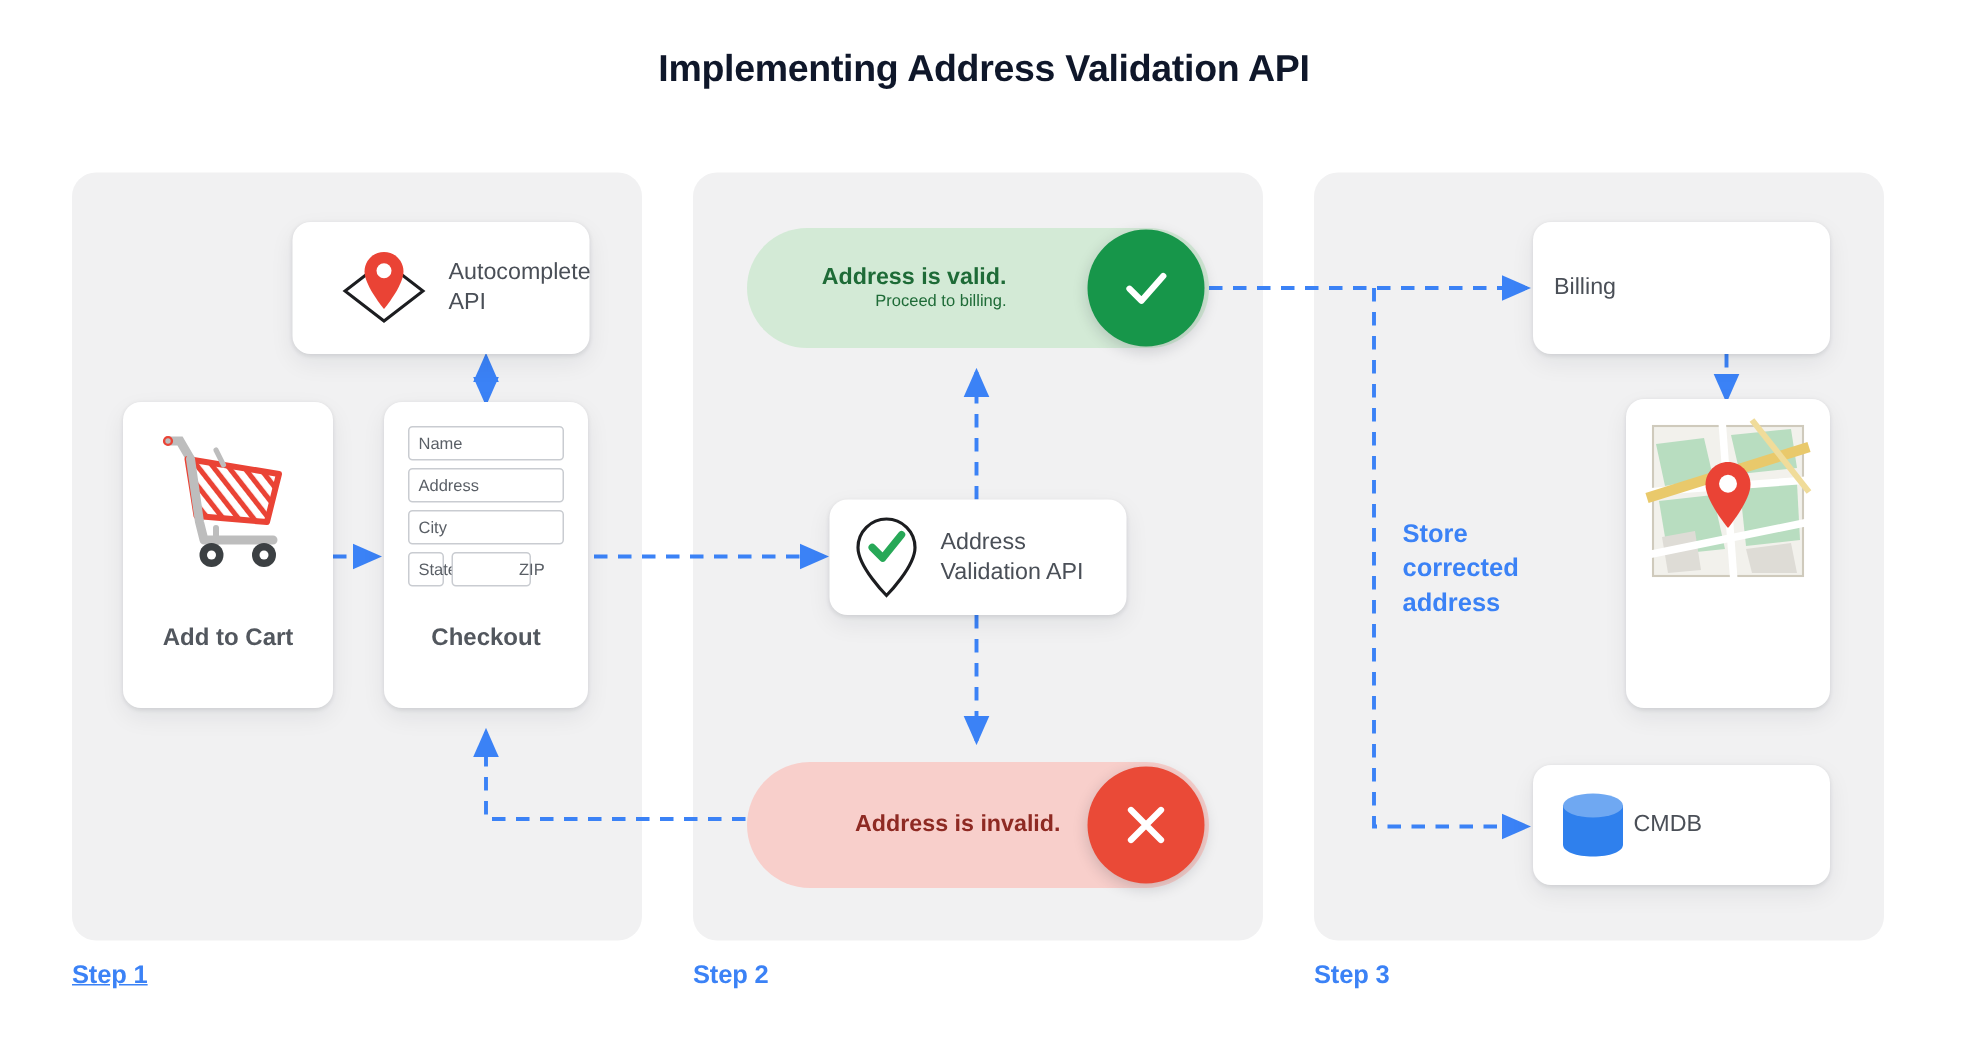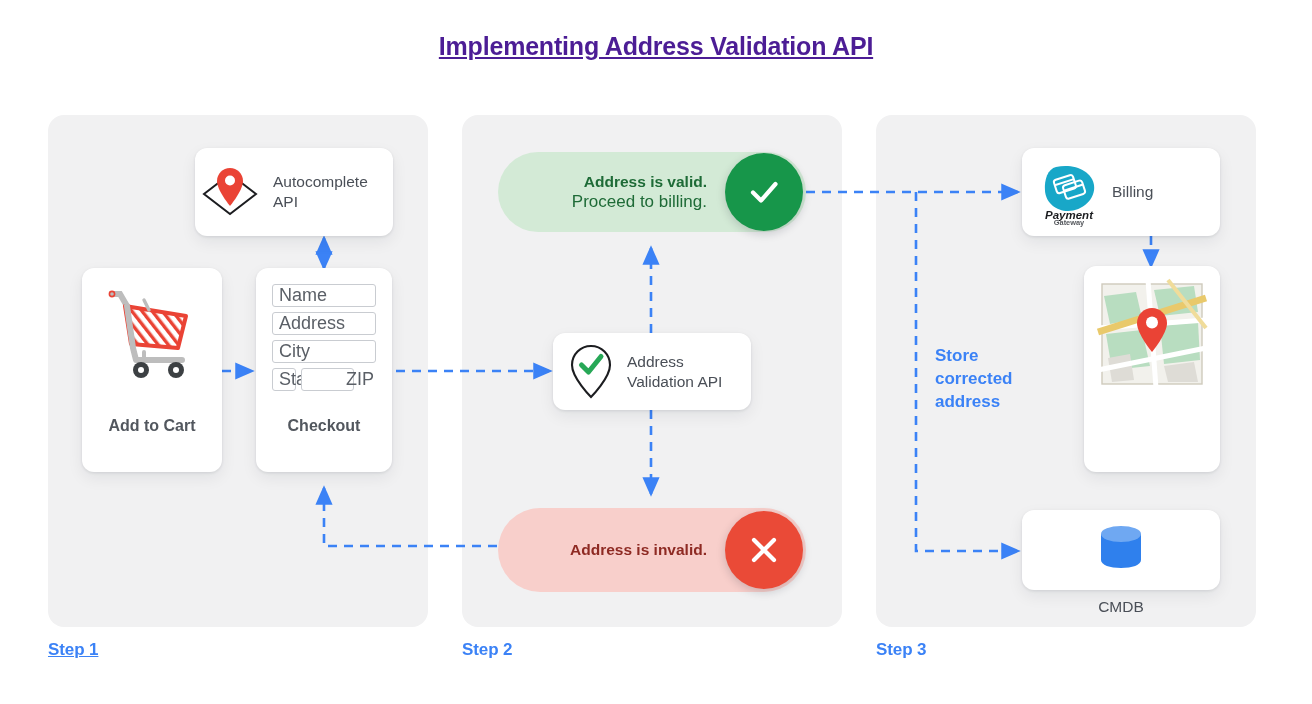--- a/index.html
+++ b/index.html
@@ -7,21 +7,21 @@
     width:1312px;height:704px;background:#ffffff;
     font-family:"Liberation Sans", sans-serif;
     -webkit-font-smoothing:antialiased;
     overflow:hidden;position:relative;
   }
   #stage{position:absolute;left:0;top:0;width:1312px;height:704px;}
 
   
   .title{
     position:absolute;left:0;top:32px;width:1312px;text-align:center;
-    font-size:25px;font-weight:700;color:#4c1d95;letter-spacing:-0.2px;text-decoration:underline;
+    font-size:25px;font-weight:700;color:#0f172a;letter-spacing:-0.2px;
   }
 
   
   .panel{
     position:absolute;background:#f1f1f2;border-radius:16px;
   }
   .step-label{
     position:absolute;font-size:17px;font-weight:700;color:#3b82f6;
     letter-spacing:-0.1px;
   }
@@ -40,42 +40,42 @@
     position:absolute;left:0;width:100%;text-align:center;
     font-size:16px;font-weight:700;color:#52575e;line-height:1.2;
     white-space:pre-line;
   }
 
   
   .pill{
     position:absolute;border-radius:48px;box-sizing:border-box;
     display:flex;align-items:center;justify-content:flex-end;
   }
-  .pill-valid{background:#d3ead6;}
+  .pill-valid{background:#d3ead6;gap:36px;}
   .pill-invalid{background:#f8cfcb;}
   .pill-text{
     text-align:right;line-height:1.26;padding-right:18px;
   }
   .pill-text .t1{font-size:15.5px;font-weight:700;display:block;}
-  .pill-text .t2{font-size:17px;font-weight:400;display:block;}
+  .pill-text .t2{font-size:11px;font-weight:400;display:block;}
   .pill-valid .pill-text{color:#1e6b37;}
   .pill-invalid .pill-text{color:#8e2a23;}
   .badge{
     width:78px;height:78px;border-radius:50%;
     display:flex;align-items:center;justify-content:center;
     box-shadow:0 3px 10px rgba(16,24,40,.18);flex:0 0 auto;
   }
   .badge-ok{background:#17964a;}
   .badge-bad{background:#ea4a37;}
 
   
   .field{
     box-sizing:border-box;background:#ffffff;border:1px solid #c9ccd1;
     border-radius:3px;height:23px;display:flex;align-items:center;
-    padding-left:6px;font-size:18px;color:#5a5f66;
+    padding-left:6px;font-size:11px;color:#5a5f66;
   }
 
   
   .note{
     position:absolute;font-size:17px;font-weight:700;color:#3b82f6;
     line-height:1.35;white-space:pre-line;
   }
 
   svg{display:block;overflow:visible;}
   .conn{position:absolute;left:0;top:0;width:1312px;height:704px;pointer-events:none;}
@@ -121,21 +121,21 @@
       <path d="M916,192 L916,551 L1018,551" marker-end="url(#ah)"></path>
 
       <line x1="1151" y1="236" x2="1151" y2="266" marker-end="url(#ah)"></line>
     </g>
   </svg>
 
   <div class="note" style="left:935px;top:345px;">Store
 corrected
 address</div>
 
-  <div class="card card-row" style="left:195px;top:148px;width:198px;height:88px;padding:0 4px;gap:12px;">
+  <div class="card card-row" style="left:195px;top:148px;width:198px;height:88px;padding:0 30px;gap:12px;">
     <span style="flex:0 0 auto;">
       <svg width="62" height="56" viewBox="0 0 62 56">
         <path d="M31 10 L57 30 L31 50 L5 30 Z" fill="none" stroke="#1c1d20" stroke-width="2"></path>
         <path d="M31 4 C23.8 4 18 9.8 18 17 C18 26.5 31 42 31 42 C31 42 44 26.5 44 17 C44 9.8 38.2 4 31 4 Z" fill="#ea4335"></path>
         <circle cx="31" cy="16.5" r="5" fill="#ffffff"></circle>
       </svg>
     </span>
     <span class="card-label">Autocomplete
 API</span>
   </div>
@@ -205,35 +205,20 @@
       <span class="t1">Address is invalid.</span>
     </div>
     <div class="badge badge-bad" style="margin-right:1px;">
       <svg width="36" height="36" viewBox="0 0 36 36">
         <path d="M8 8 L28 28 M28 8 L8 28" fill="none" stroke="#ffffff" stroke-width="4.2" stroke-linecap="round"></path>
       </svg>
     </div>
   </div>
 
   <div class="card card-row" style="left:1022px;top:148px;width:198px;height:88px;padding:0 14px;gap:10px;">
-    <span style="flex:0 0 auto;text-align:center;">
-      <svg width="66" height="66" viewBox="0 0 66 66">
-        <path d="M20 8 C38 4 56 12 58 26 C60 40 46 52 32 52 C20 52 10 44 9 32 C8 20 12 10 20 8 Z" fill="#18a7c8"></path>
-        <g transform="rotate(-18 33 28)">
-          <rect x="20" y="17" width="20" height="14" rx="2.6" fill="none" stroke="#ffffff" stroke-width="2"></rect>
-          <line x1="20" y1="22" x2="40" y2="22" stroke="#ffffff" stroke-width="2"></line>
-        </g>
-        <g transform="rotate(-18 33 28)">
-          <rect x="27" y="25" width="20" height="14" rx="2.6" fill="none" stroke="#ffffff" stroke-width="2"></rect>
-          <line x1="27" y1="30" x2="47" y2="30" stroke="#ffffff" stroke-width="2"></line>
-        </g>
-        <text x="33" y="60" text-anchor="middle" font-family="Liberation Sans, sans-serif" font-size="11.5" font-weight="700" fill="#1c1d20" font-style="italic">Payment</text>
-        <text x="33" y="66" text-anchor="middle" font-family="Liberation Sans, sans-serif" font-size="7.4" font-weight="700" fill="#55585d">Gateway</text>
-      </svg>
-    </span>
     <span class="card-label">Billing</span>
   </div>
 
   <div class="card" style="left:1084px;top:266px;width:136px;height:206px;">
     <div style="position:absolute;left:18px;top:18px;width:100px;height:100px;">
       <svg width="100" height="100" viewBox="0 0 100 100">
         <rect x="0" y="0" width="100" height="100" fill="#f2f1ec" stroke="#cfcabc" stroke-width="1.4"></rect>
         <g fill="#b8ddc0">
           <polygon points="2,12 34,8 40,34 8,40"></polygon>
           <polygon points="52,6 92,2 96,28 58,32"></polygon>
@@ -254,21 +239,21 @@
         </g>
         <g stroke="#f0dc9a" stroke-width="4" fill="none">
           <line x1="66" y1="-4" x2="104" y2="44"></line>
         </g>
         <path d="M50 24 C41.7 24 35 30.7 35 39 C35 50 50 68 50 68 C50 68 65 50 65 39 C65 30.7 58.3 24 50 24 Z" fill="#ea4335"></path>
         <circle cx="50" cy="38.5" r="6" fill="#ffffff"></circle>
       </svg>
     </div>
   </div>
 
-  <div class="card card-row" style="left:1022px;top:510px;width:198px;height:80px;padding:11px 14px;gap:24px;flex-direction:column;">
+  <div class="card card-row" style="left:1022px;top:510px;width:198px;height:80px;padding:0 14px;gap:1px;">
     <span style="flex:0 0 auto;">
       <svg width="52" height="52" viewBox="0 0 52 52">
         <path d="M6 13 L6 39 C6 44 14.9 47 26 47 C37.1 47 46 44 46 39 L46 13 Z" fill="#2f80ed"></path>
         <ellipse cx="26" cy="13" rx="20" ry="8" fill="#6fa8f2"></ellipse>
       </svg>
     </span>
     <span class="card-label">CMDB</span>
   </div>
 
 </div>

